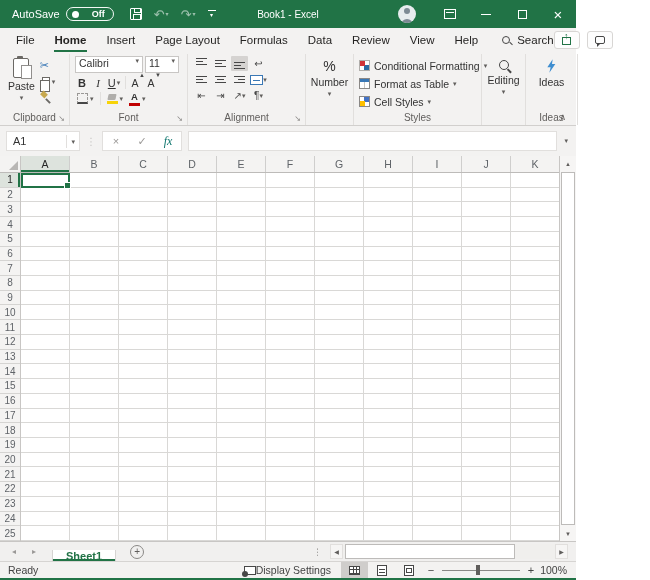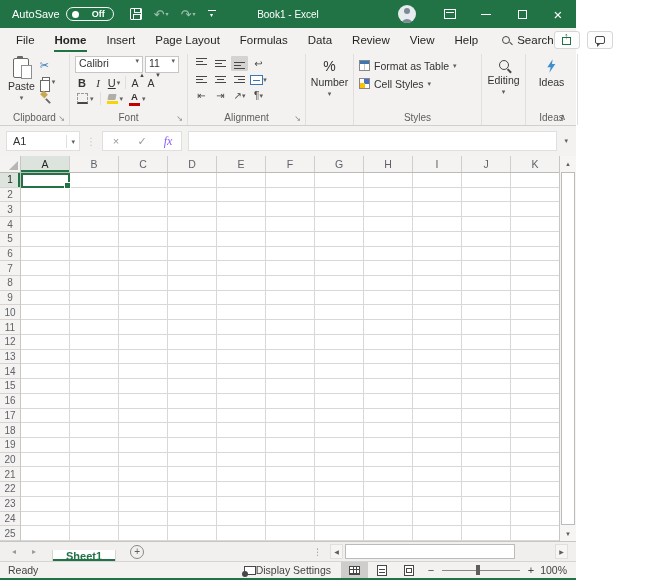--- a/index.html
+++ b/index.html
@@ -141,21 +141,21 @@
   .ribbon-collapse { position: absolute; right: 10px; bottom: 3px; font-size: 9px; color: #605e5c; }
 
   
   .formula-row { height: 30px; flex: none; background: #f3f2f1; display: flex; align-items: center; padding: 0 6px; }
   .name-box { width: 74px; height: 20px; background: #fff; border: 1px solid #e1dfdd; display: flex; align-items: center; font-size: 11px; padding: 0 4px 0 6px; }
   .name-box .val { flex: 1; }
   .nb-sep { width: 1px; height: 13px; background: #e1dfdd; margin-right: 4px; }
   .dots { color: #c8c6c4; font-size: 10px; margin: 0 6px; letter-spacing: 0; }
   .fxbox { height: 20px; background: #fff; border: 1px solid #e1dfdd; display: flex; align-items: center; }
   .fxbtn { width: 26px; text-align: center; font-size: 11px; color: #9a9896; }
-  .fxbtn.fx { font-style: italic; font-family: "Liberation Serif", serif; color: #8b5cf6; font-size: 12px; text-align: center; }
+  .fxbtn.fx { font-style: italic; font-family: "Liberation Serif", serif; color: #0f766e; font-size: 12px; text-align: center; }
   .formula-input { flex: 1; height: 20px; background: #fff; border: 1px solid #e1dfdd; margin-left: 6px; }
   .fb-expand { margin: 0 2px 0 7px; font-size: 7px; color: #605e5c; }
 
   
   .grid-area { flex: 1; display: flex; overflow: hidden; background: #fff; min-height: 0; }
   .sheet { flex: 1; display: flex; flex-direction: column; min-width: 0; }
   .col-headers { height: 17px; flex: none; display: flex; background: #f4f3f2; border-bottom: 1px solid #bdbbb9; }
   .corner { width: 21px; flex: none; border-right: 1px solid #c8c6c4; position: relative; }
   .corner::after { content: ""; position: absolute; right: 2px; bottom: 2px; border-left: 9px solid transparent; border-bottom: 9px solid #b8b6b4; }
   .col-list { flex: 1; display: flex; overflow: hidden; }
@@ -416,20 +416,25 @@
 
     <div class="rgroup g-number">
       <div class="bigbtn">
         <span class="pct">%</span>
         <span>Number</span>
         <span class="caret">▾</span>
       </div>
     </div>
 
     <div class="rgroup g-styles">
+      <div class="stylerow">
+        <span class="ic-cf"></span>
+        <span>Conditional Formatting</span>
+        <span class="caret">▾</span>
+      </div>
       <div class="stylerow">
         <span class="ic-fat"></span>
         <span>Format as Table</span>
         <span class="caret">▾</span>
       </div>
       <div class="stylerow">
         <span class="ic-cs"></span>
         <span>Cell Styles</span>
         <span class="caret">▾</span>
       </div>

